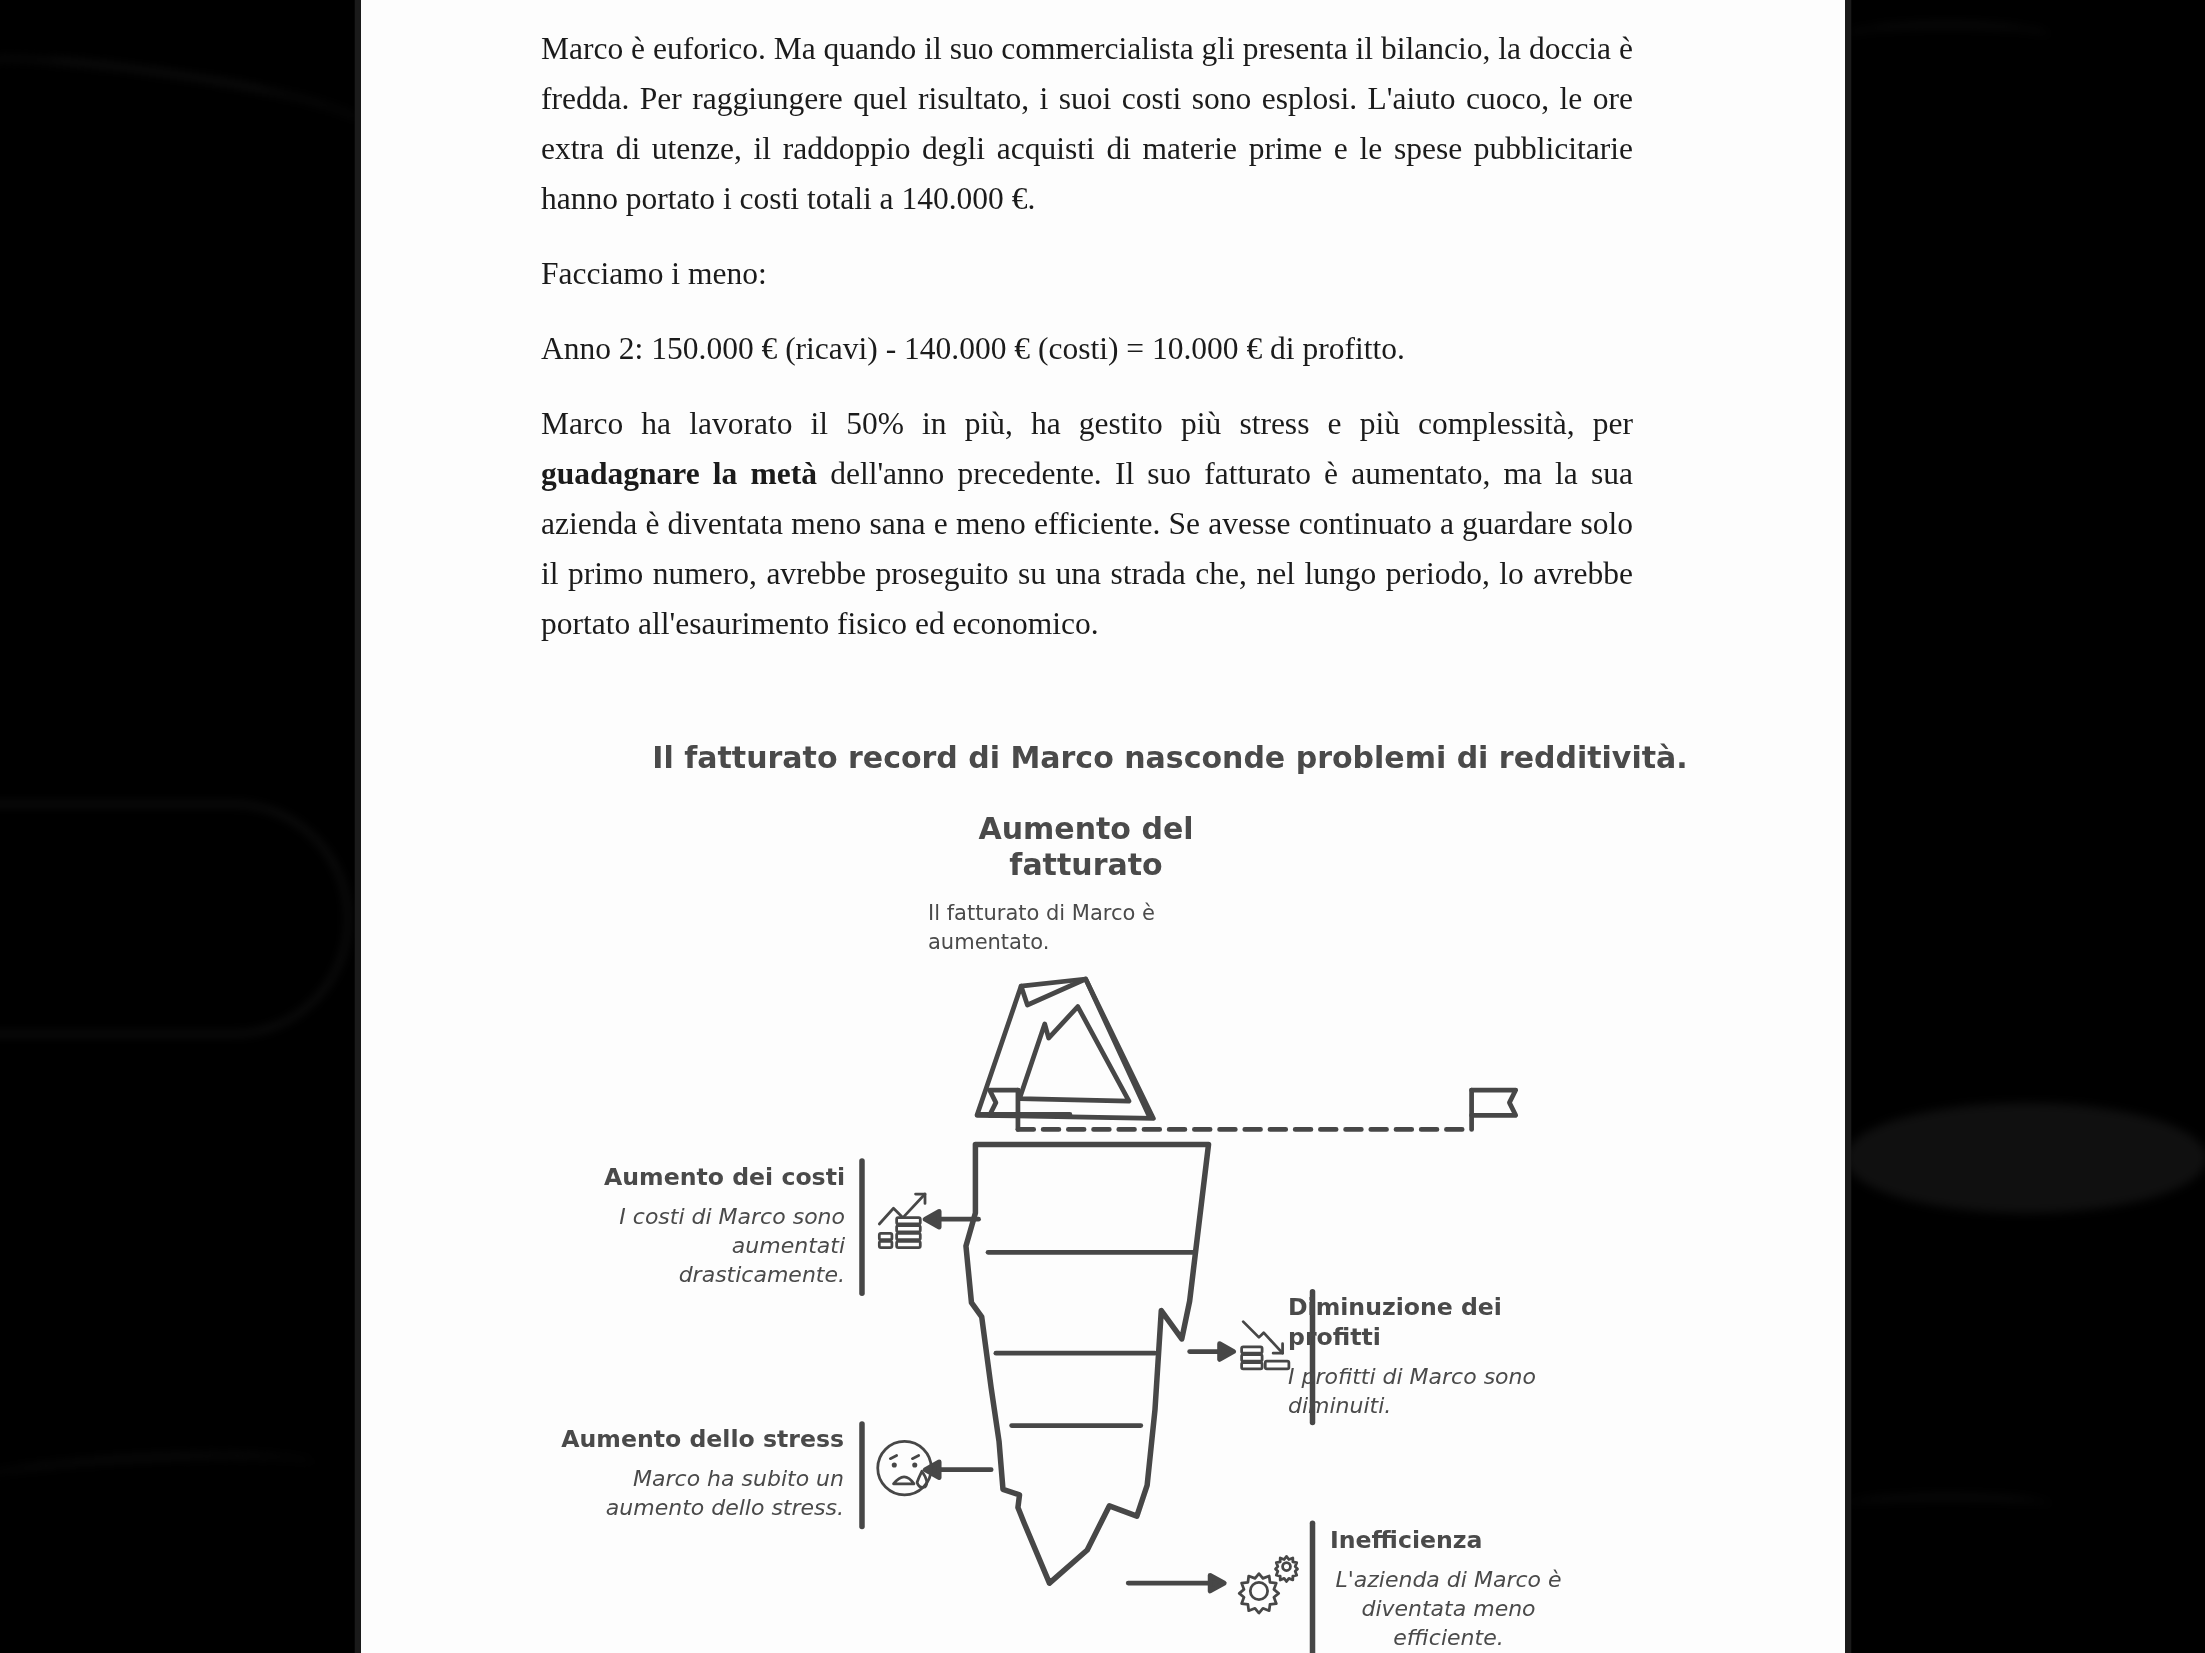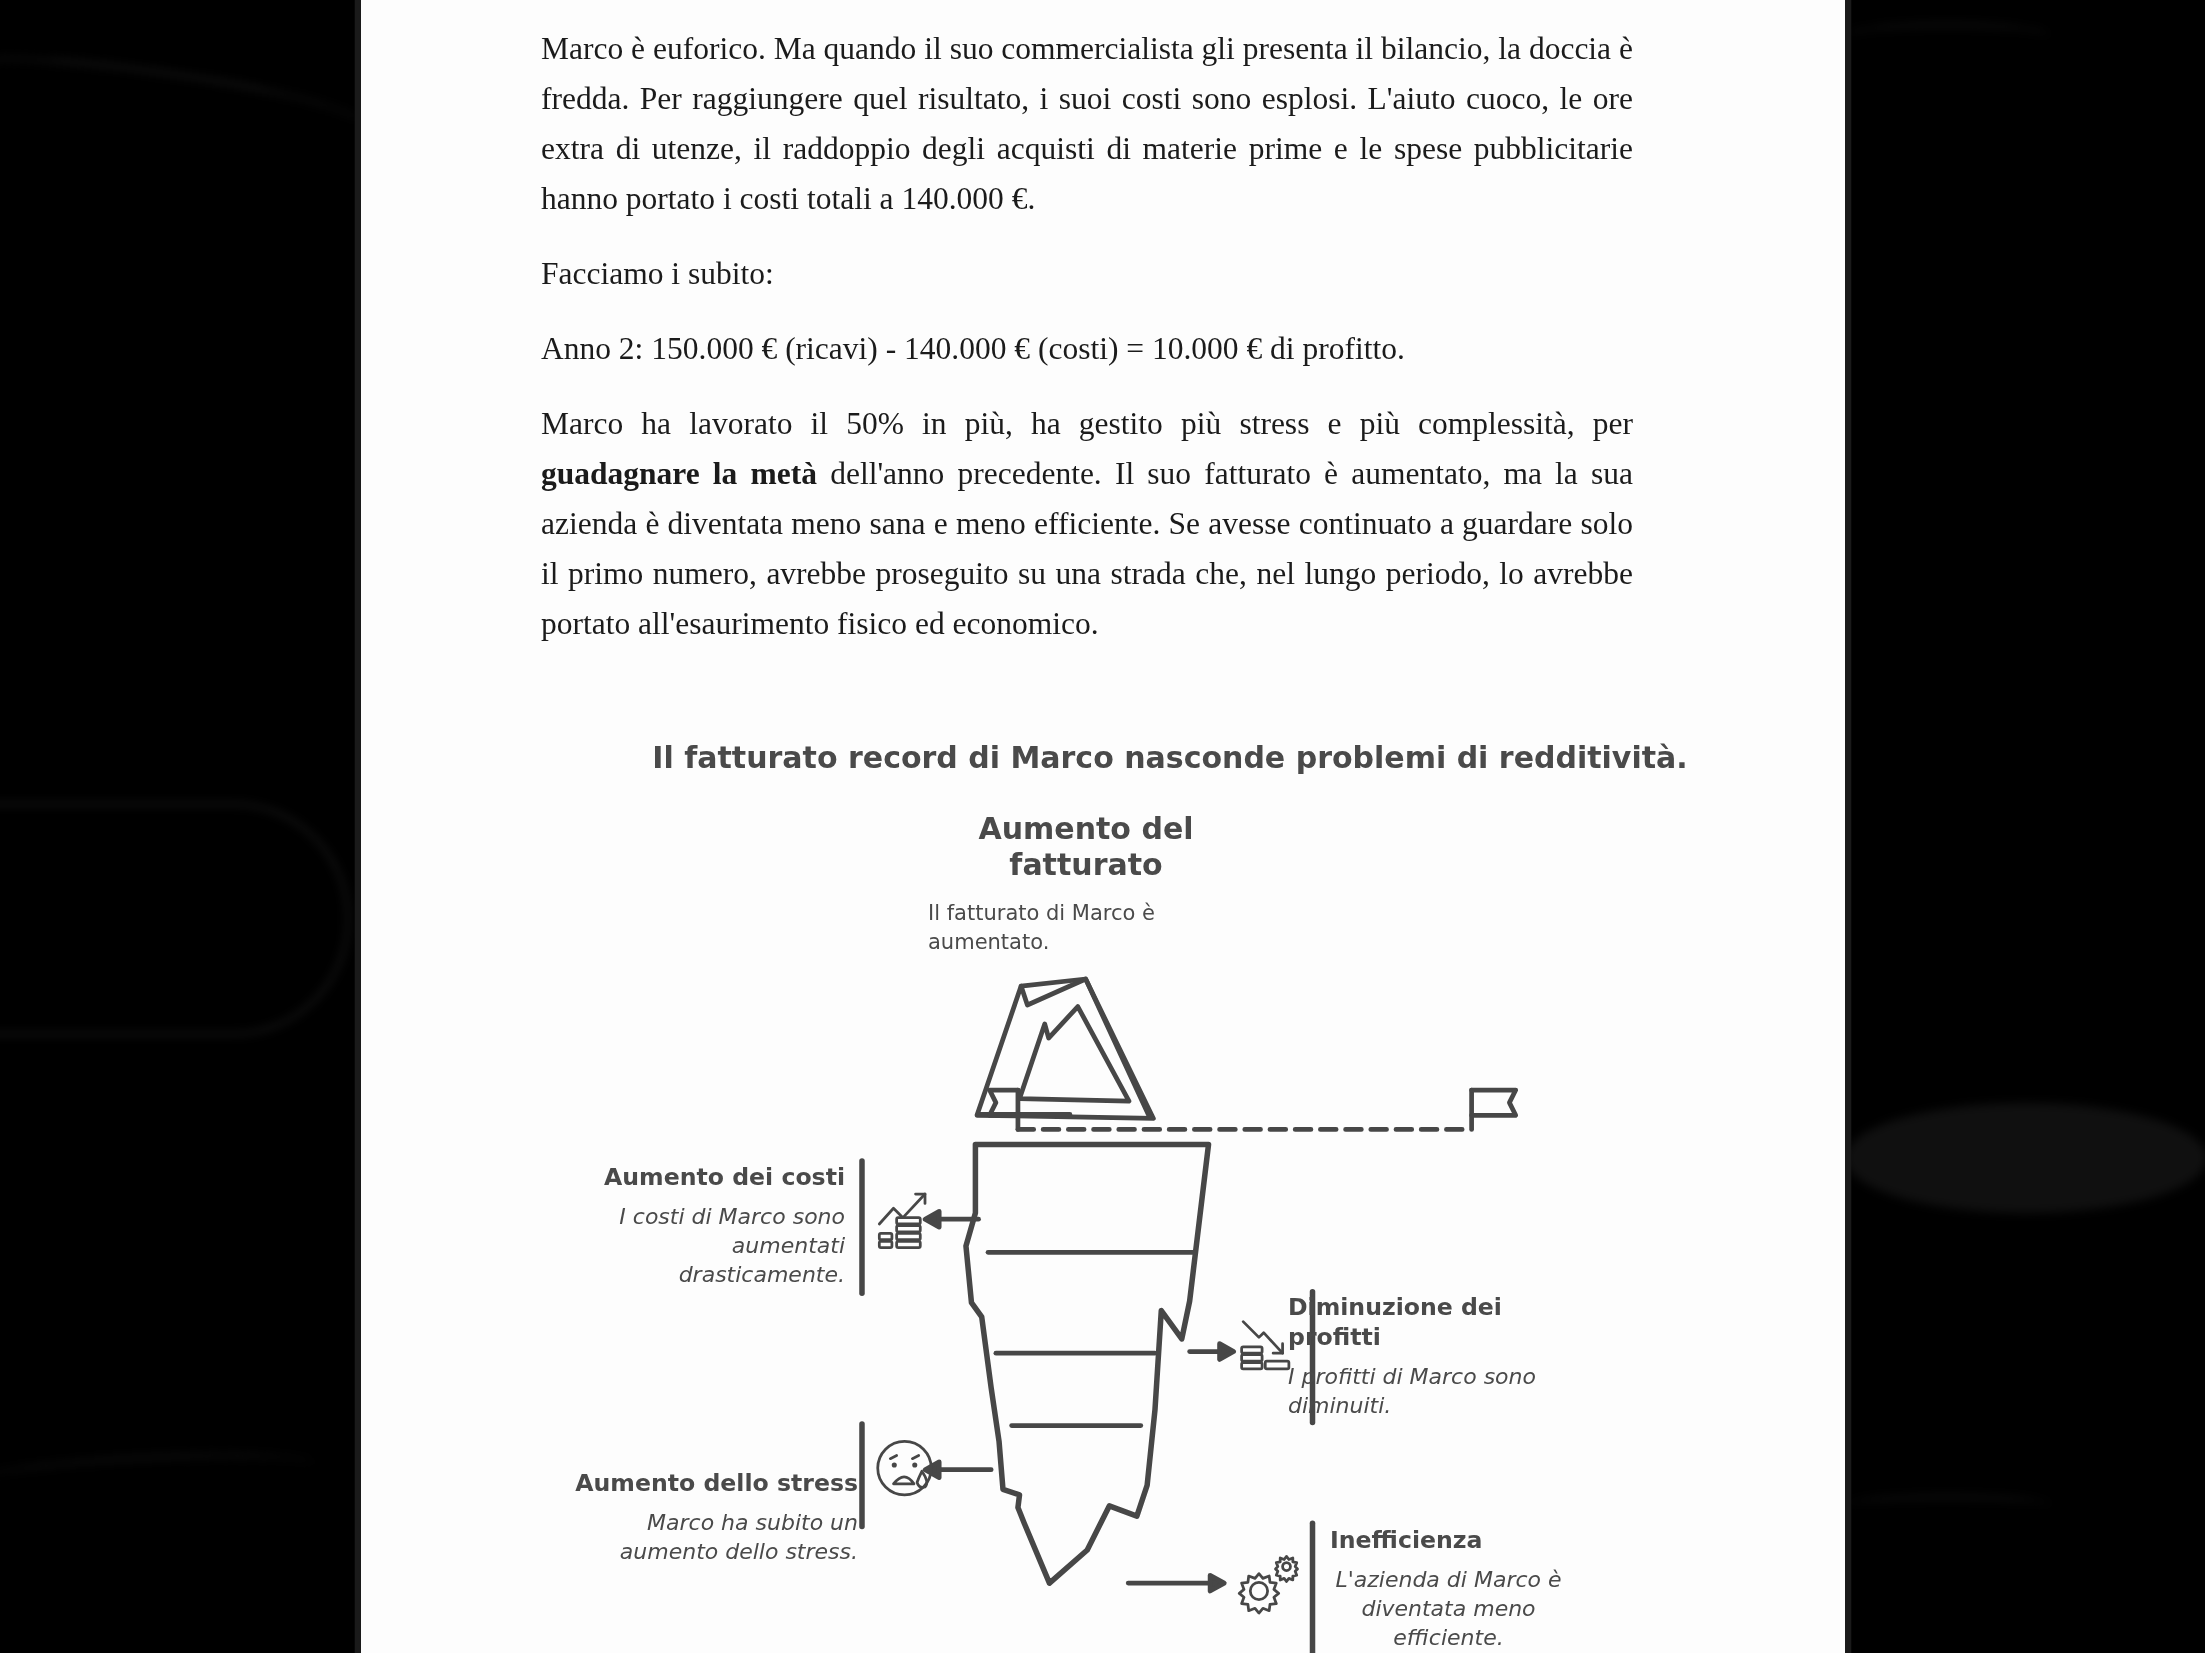--- a/index.html
+++ b/index.html
@@ -61,21 +61,21 @@
   <div class="wisp" style="left:-31.5px;top:1457px;width:347px;height:31.5px;border-top:2.4px solid rgba(110,110,110,.3);transform:rotate(-3deg);"></div>
   <div class="wisp" style="left:1845px;top:23.6px;width:205px;height:23.6px;border-top:2.4px solid rgba(110,110,110,.3);"></div>
   <div class="wisp" style="left:1845px;top:819px;width:410px;height:236px;border:2.4px solid rgba(110,110,110,.3);border-left:none;border-radius:0 118px 118px 0;transform:scaleX(-1);transform-origin:left;"></div>
   <div class="wisp" style="left:1845px;top:1103px;width:362px;height:110px;background:rgba(40,40,40,.4);"></div>
   <div class="wisp" style="left:1845px;top:1496px;width:205px;height:15.8px;border-top:2.4px solid rgba(110,110,110,.3);"></div>
 </div>
 
 <div class="page">
   <div class="article">
     <p>Marco è euforico. Ma quando il suo commercialista gli presenta il bilancio, la doccia è fredda. Per raggiungere quel risultato, i suoi costi sono esplosi. L'aiuto cuoco, le ore extra di utenze, il raddoppio degli acquisti di materie prime e le spese pubblicitarie hanno portato i costi totali a 140.000 €.</p>
-    <p>Facciamo i subito:</p>
+    <p>Facciamo i meno:</p>
     <p>Anno 2: 150.000 € (ricavi) - 140.000 € (costi) = 10.000 € di profitto.</p>
     <p><span>Marco ha lavorato il 50% in più, ha gestito più stress e più complessità, per </span><b>guadagnare la metà</b><span> dell'anno precedente. Il suo fatturato è aumentato, ma la sua azienda è diventata meno sana e meno efficiente. Se avesse continuato a guardare solo il primo numero, avrebbe proseguito su una strada che, nel lungo periodo, lo avrebbe portato all'esaurimento fisico ed economico.</span></p>
   </div>
 
   <div class="diagram">
     <div class="dtitle">Il fatturato record di Marco nasconde problemi di redditività.</div>
     <div class="top-label">Aumento del fatturato</div>
     <div class="top-desc">Il fatturato di Marco è aumentato.</div>
 
     <svg class="art" width="1484" height="1654" viewBox="0 0 1884 2100" fill="none" stroke="#474747" stroke-width="6" stroke-linejoin="round" stroke-linecap="round">
@@ -163,21 +163,21 @@
     </svg>
 
     <div class="lbl left" style="left:189px;width:295px;top:1162px;">
       <div class="lbl-h">Aumento dei costi</div>
       <div class="lbl-d" style="padding-left:39px;">I costi di Marco sono aumentati drasticamente.</div>
     </div>
     <div class="lbl right" style="left:927px;width:315px;top:1292px;">
       <div class="lbl-h" style="padding-right:95px;">Diminuzione dei profitti</div>
       <div class="lbl-d">I profitti di Marco sono diminuiti.</div>
     </div>
-    <div class="lbl left" style="left:187px;width:310px;top:1424px;margin-top:44px;">
+    <div class="lbl left" style="left:173px;width:310px;top:1424px;">
       <div class="lbl-h">Aumento dello stress</div>
       <div class="lbl-d" style="padding-left:31.5px;">Marco ha subito un aumento dello stress.</div>
     </div>
     <div class="lbl right" style="left:969px;width:284px;top:1525px;">
       <div class="lbl-h">Inefficienza</div>
       <div class="lbl-d" style="padding-right:47px;text-align:center;">L'azienda di Marco è diventata meno efficiente.</div>
     </div>
   </div>
 </div>
 

